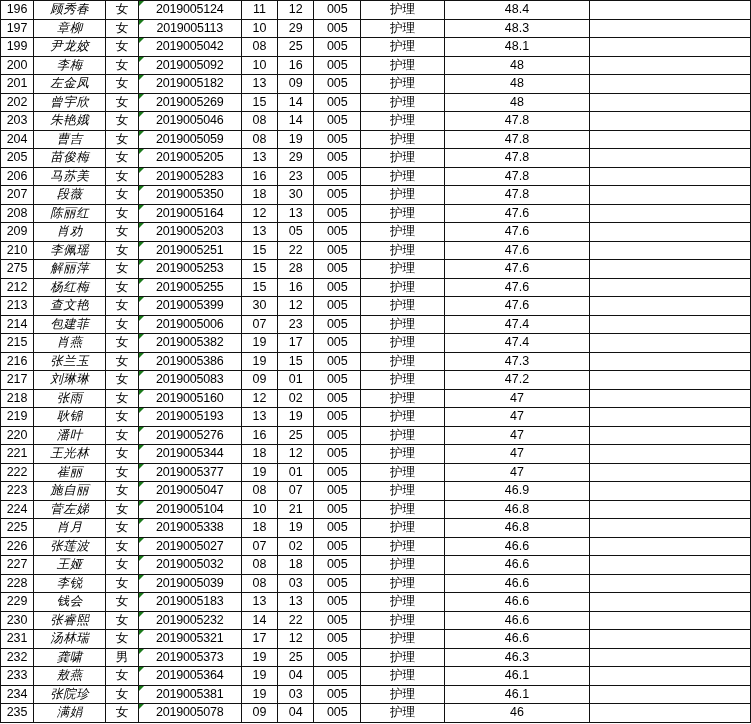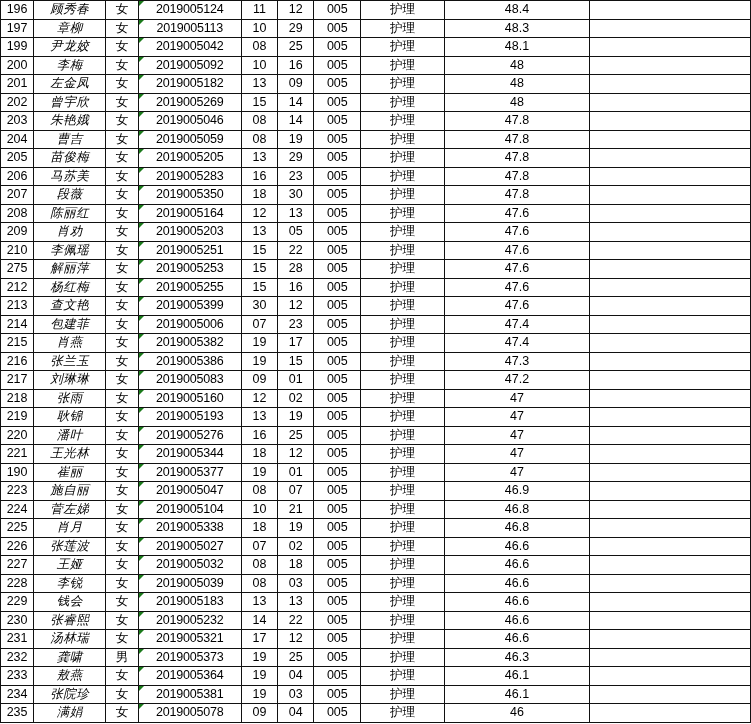--- a/index.html
+++ b/index.html
@@ -374,21 +374,21 @@
         <td>女</td>
         <td class="idcell marker">2019005344</td>
         <td>18</td>
         <td>12</td>
         <td>005</td>
         <td>护理</td>
         <td>47</td>
         <td class="blank"></td>
       </tr>
       <tr>
-        <td>190</td>
+        <td>222</td>
         <td class="name">崔丽</td>
         <td>女</td>
         <td class="idcell marker">2019005377</td>
         <td>19</td>
         <td>01</td>
         <td>005</td>
         <td>护理</td>
         <td>47</td>
         <td class="blank"></td>
       </tr>

